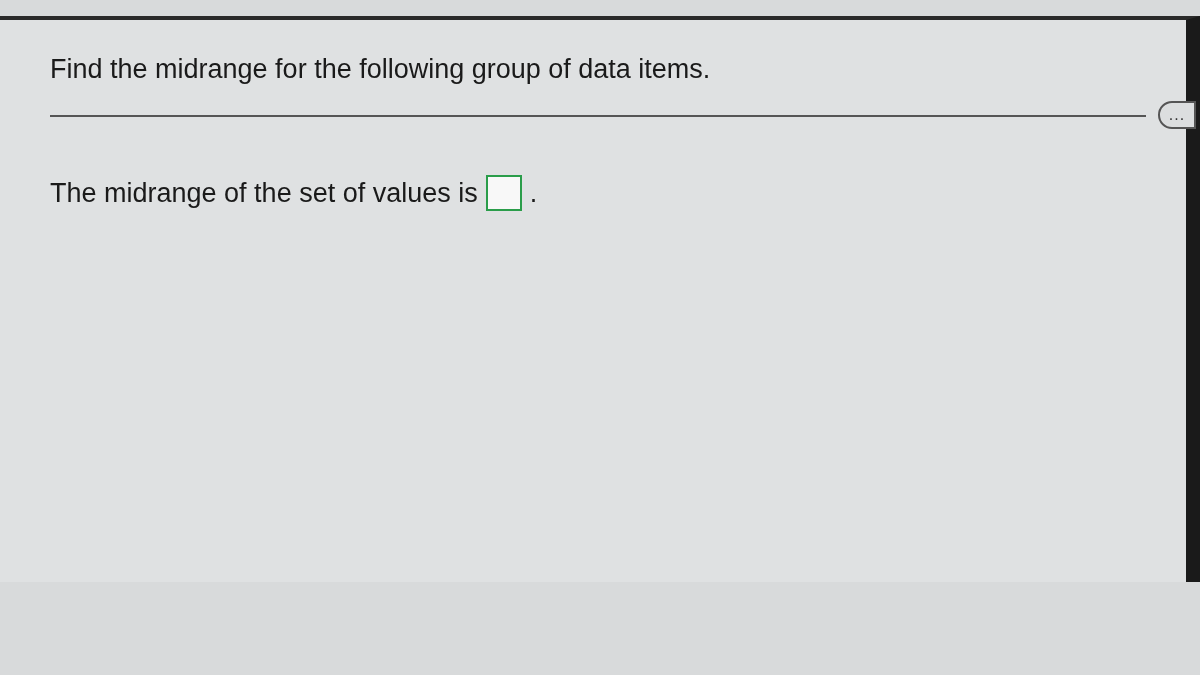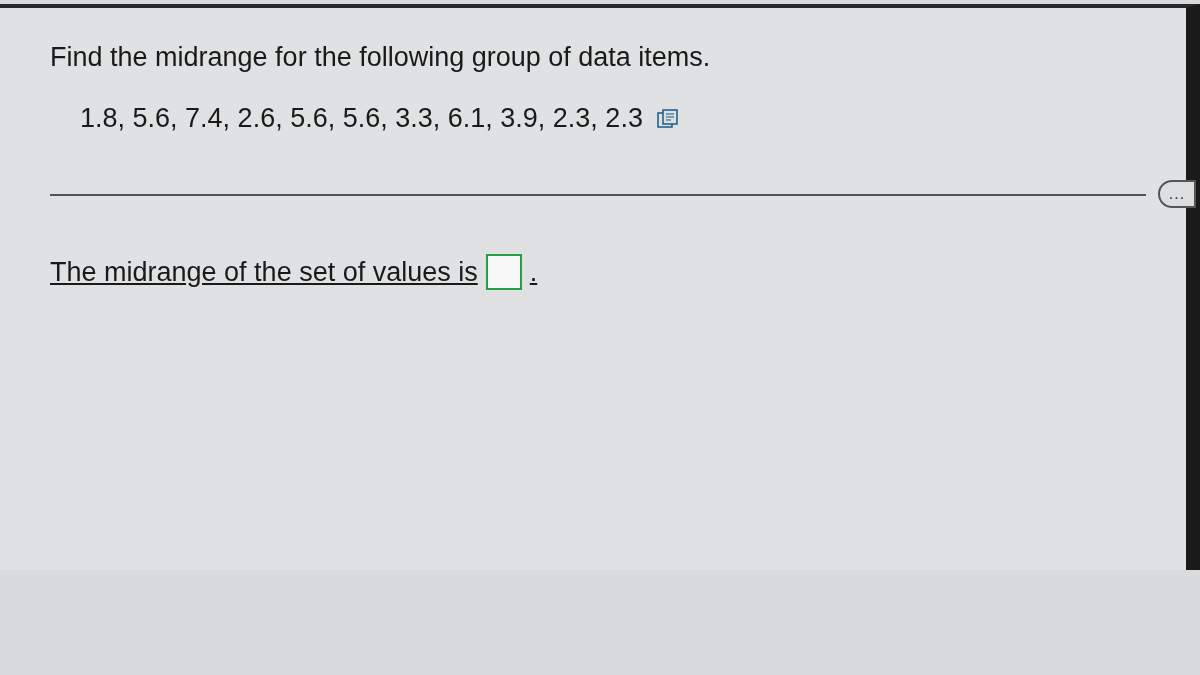--- a/index.html
+++ b/index.html
@@ -10,21 +10,21 @@
     body {
       width: 1200px;
       height: 675px;
       background: #d8dadb;
       font-family: Arial, Helvetica, sans-serif;
       position: relative;
       overflow: hidden;
     }
     .outer-frame {
       position: absolute;
-      top: 4px;
+      top: 16px;
       left: 0;
       width: 1200px;
       height: 566px;
       border-top: 4px solid #2a2a2a;
       border-right: 14px solid #1a1a1a;
       background: #dcdedf;
     }
     .content-area {
       padding: 34px 40px 0 50px;
       background: #dfe1e2;
@@ -83,21 +83,20 @@
       color: #333;
       letter-spacing: 1px;
     }
     .answer-line {
       font-size: 27px;
       color: #1a1a1a;
       display: flex;
       align-items: center;
       flex-wrap: wrap;
       gap: 8px;
-      text-decoration: underline;
     }
     .answer-input {
       width: 36px;
       height: 36px;
       border: 2px solid #2a9d4a;
       background: #f8f8f8;
       text-align: center;
       font-size: 22px;
       outline: none;
     }
@@ -106,32 +105,20 @@
     }
   </style>
 </head>
 <body>
 
 <div class="outer-frame">
   <div class="content-area">
 
     <div class="question-text">Find the midrange for the following group of data items.</div>
 
-    <div class="data-line">
-      <span>1.8, 5.6, 7.4, 2.6, 5.6, 5.6, 3.3, 6.1, 3.9, 2.3, 2.3</span>
-      <span class="copy-icon">
-        <svg viewBox="0 0 22 20">
-          <rect x="1" y="4" width="14" height="14" fill="none" stroke="#1a5a8a" stroke-width="1.5"></rect>
-          <rect x="6" y="1" width="14" height="14" fill="#dcdedf" stroke="#1a5a8a" stroke-width="1.5"></rect>
-          <line x1="9" y1="5" x2="17" y2="5" stroke="#1a5a8a" stroke-width="1"></line>
-          <line x1="9" y1="8" x2="17" y2="8" stroke="#1a5a8a" stroke-width="1"></line>
-          <line x1="9" y1="11" x2="14" y2="11" stroke="#1a5a8a" stroke-width="1"></line>
-        </svg>
-      </span>
-    </div>
 
     <div class="divider-wrap">
       <hr class="divider">
       <div class="more-bubble">
         <span>...</span>
       </div>
     </div>
 
     <div class="answer-line">
       <span>The midrange of the set of values is</span>

